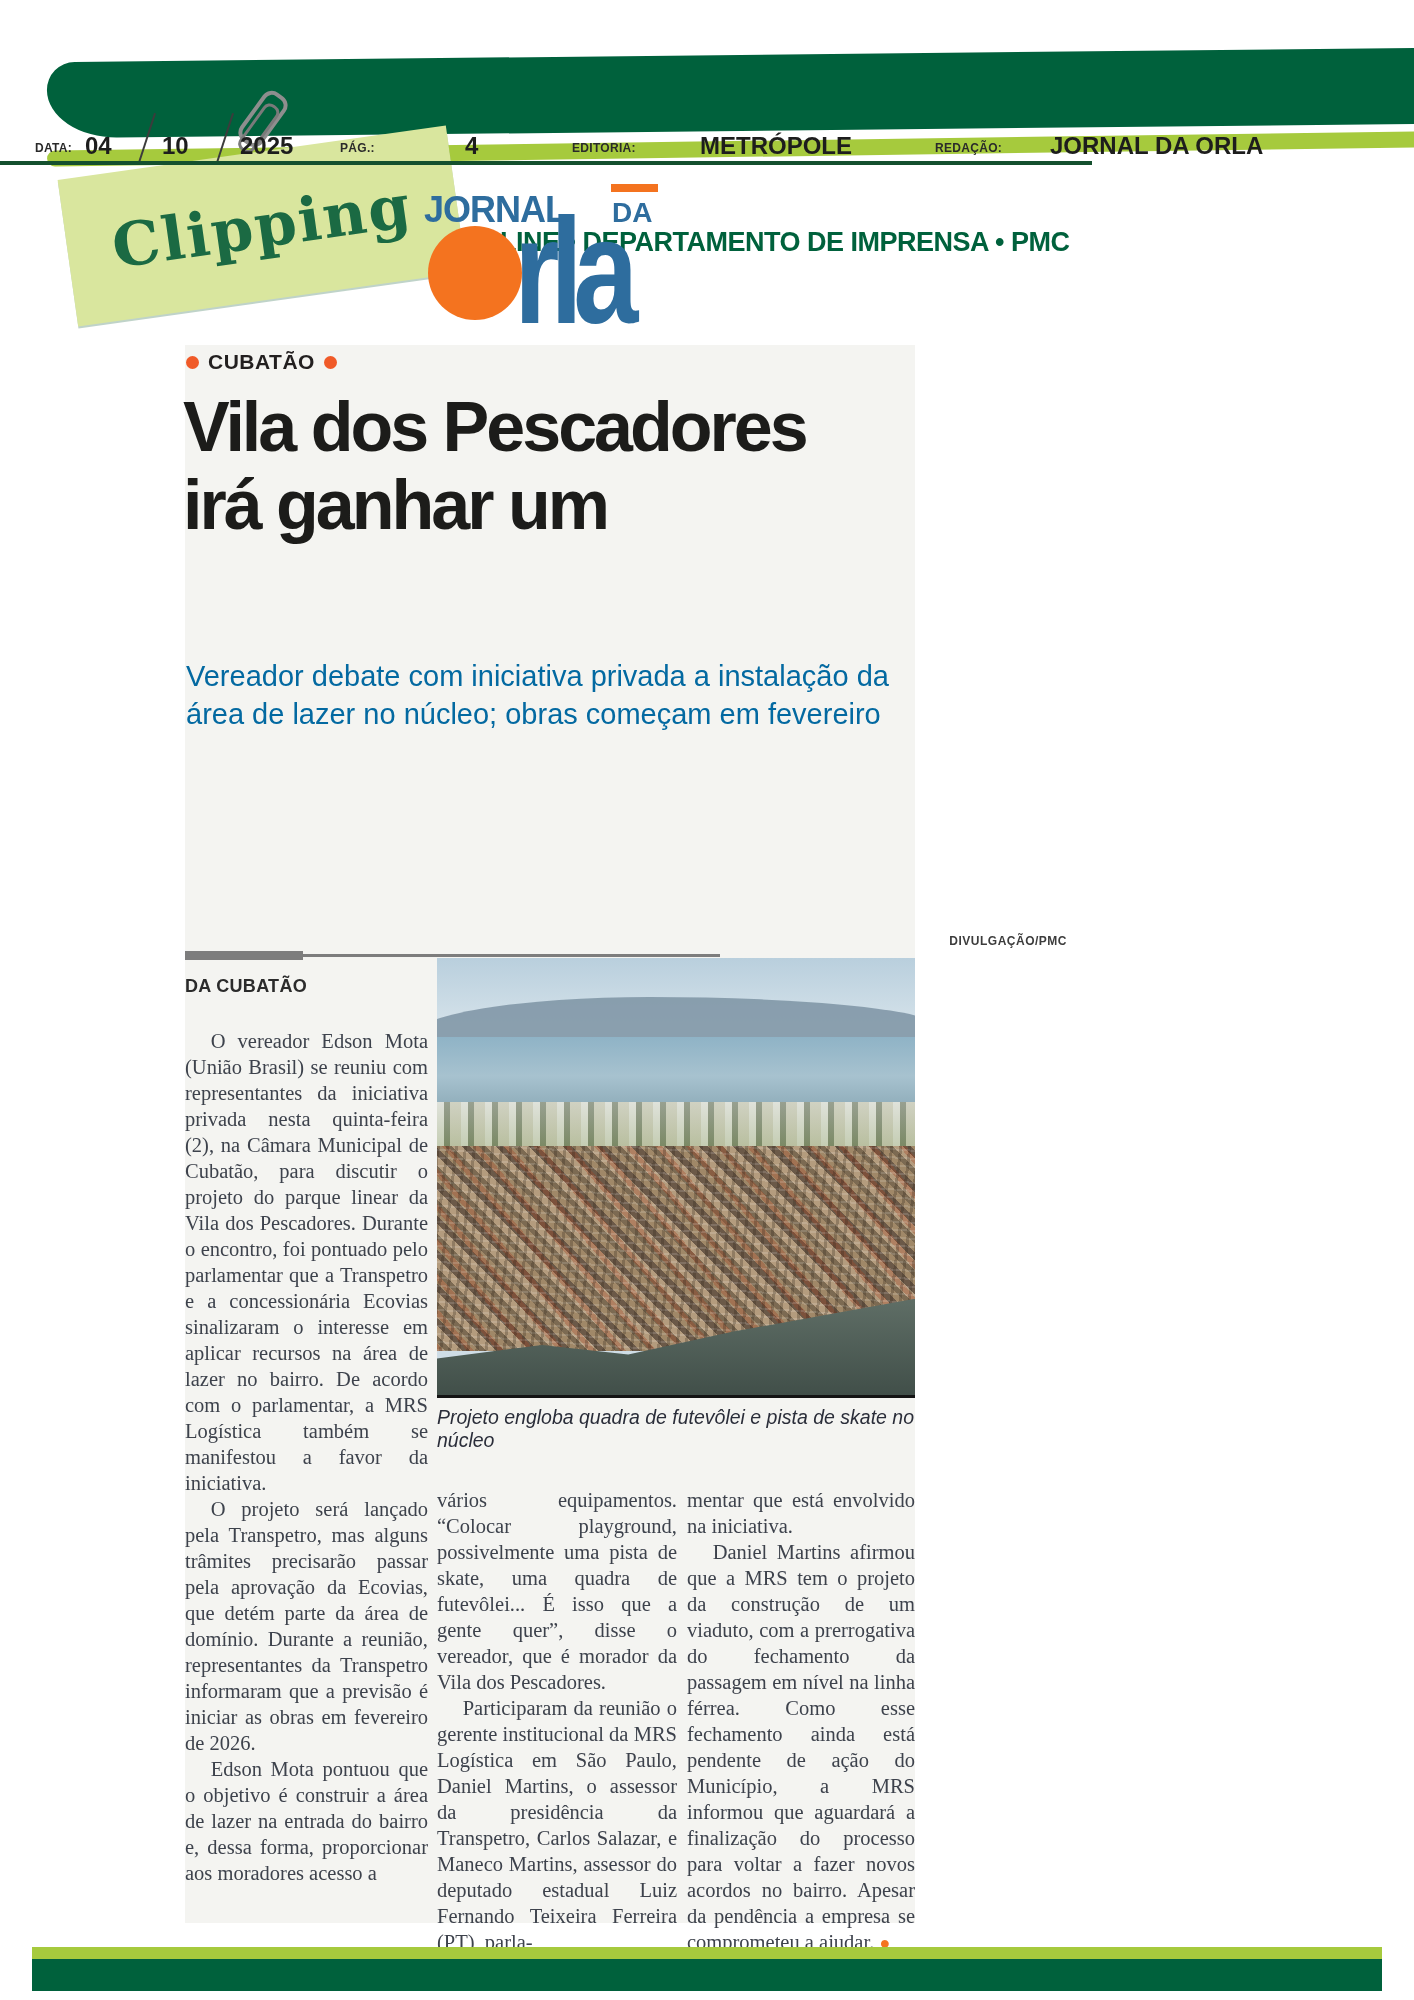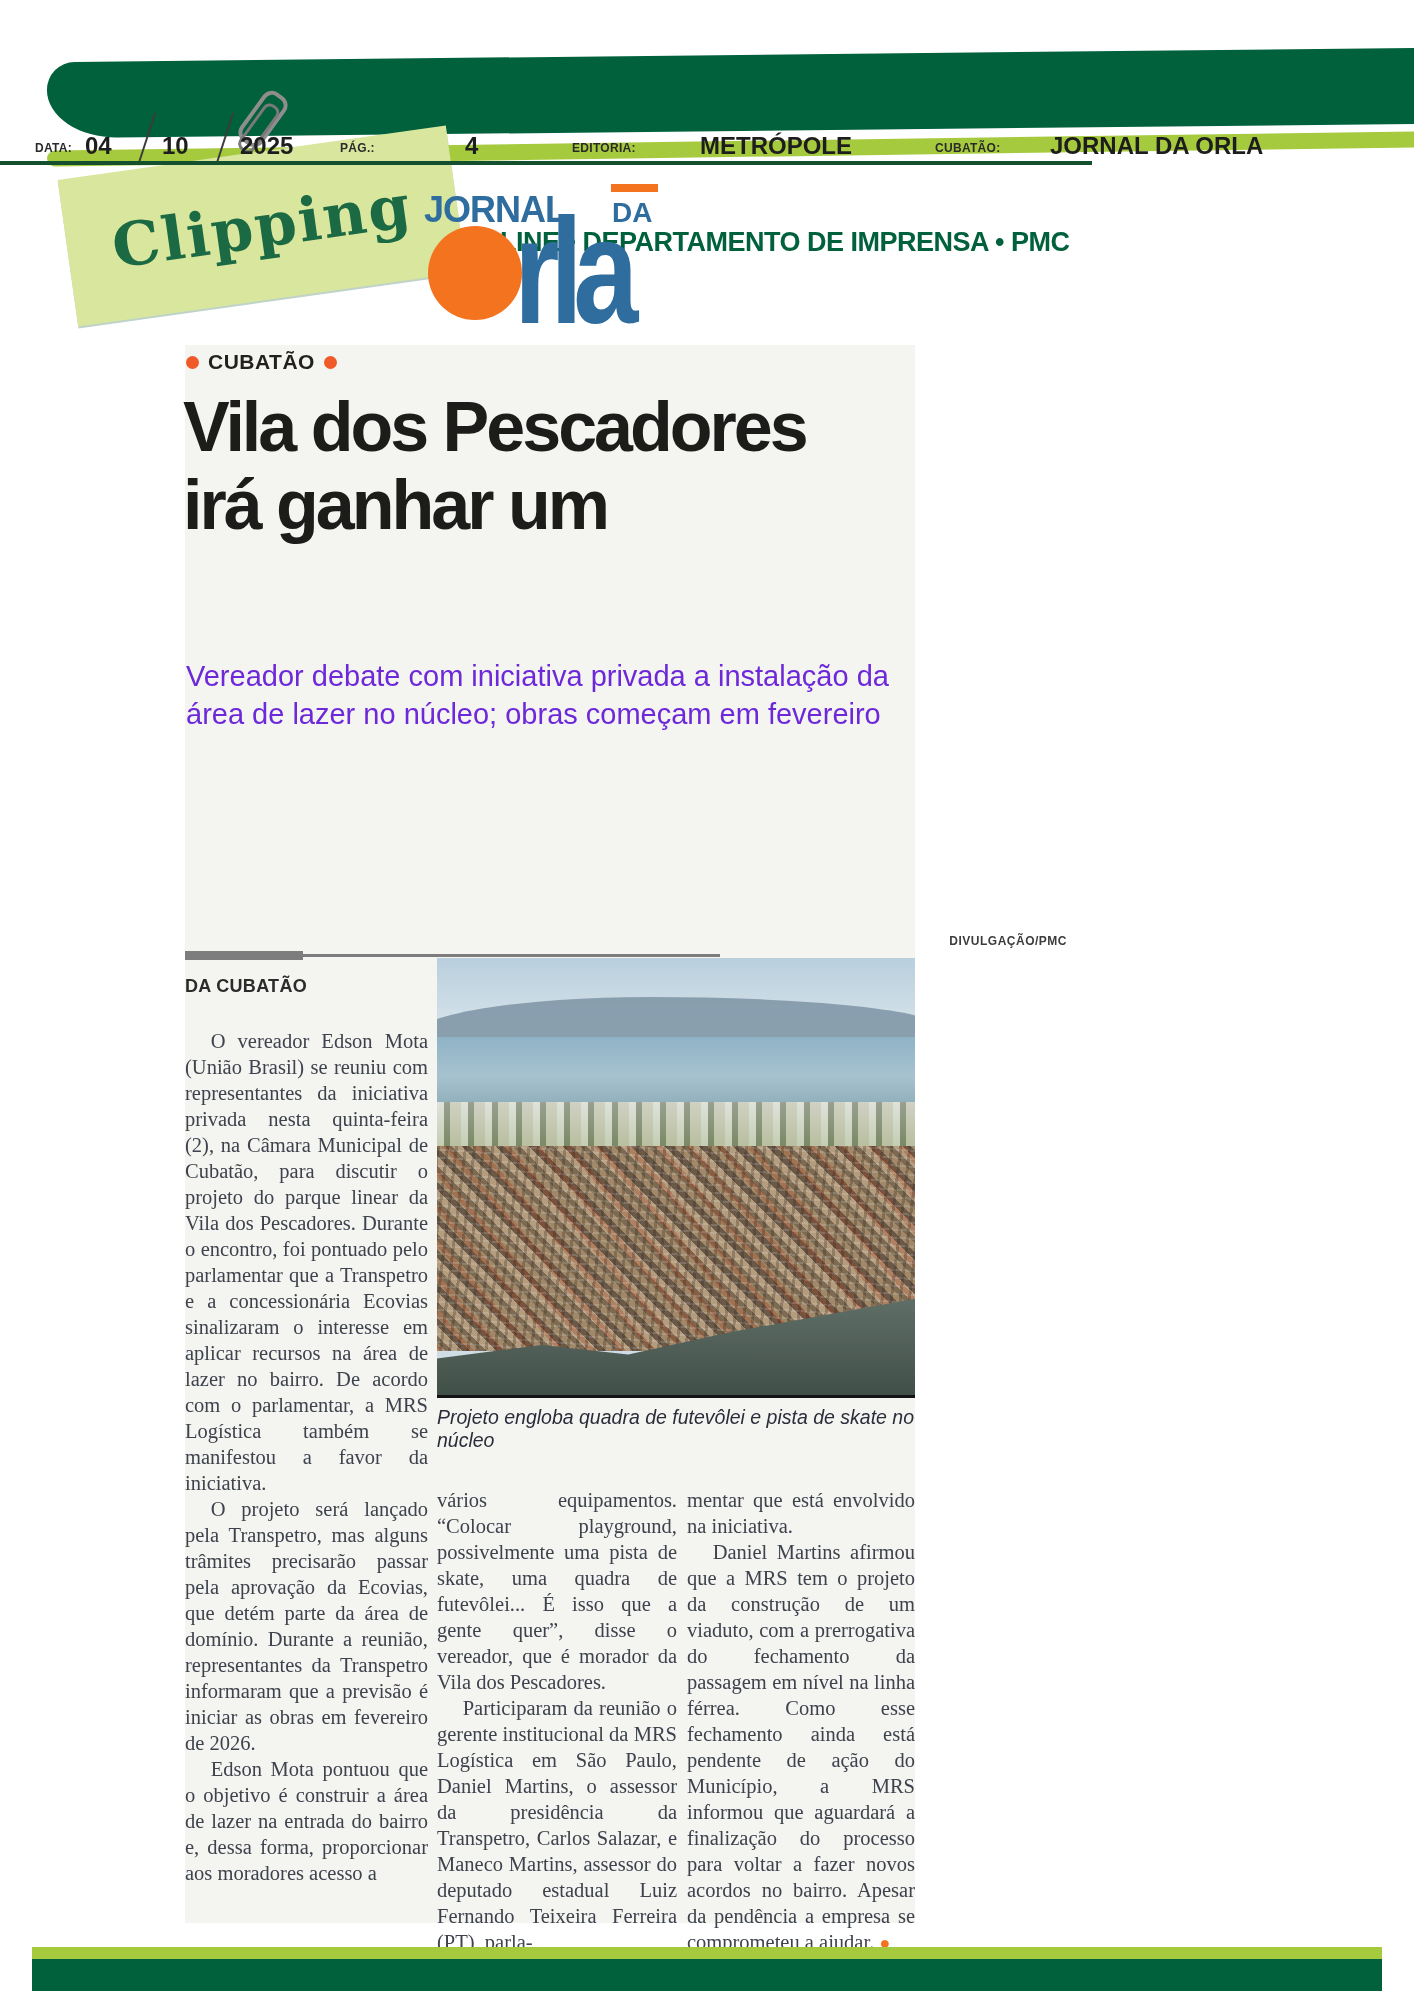--- a/index.html
+++ b/index.html
@@ -51,21 +51,21 @@
     position:absolute;left:514px;top:196px;font-size:150px;font-weight:bold;line-height:1;
     color:var(--logo-blue);letter-spacing:-12px;transform:scaleX(.78);transform-origin:left top;
   }
   
   .article-panel{position:absolute;left:185px;top:345px;width:730px;height:1578px;background:#f4f4f1;}
   .kicker{position:absolute;left:186px;top:350px;display:flex;align-items:center;}
   .kicker-dot{display:inline-block;width:13px;height:13px;border-radius:50%;background:#f05a28;}
   .kicker-text{font-size:21px;font-weight:bold;color:#221f1f;letter-spacing:.5px;margin:0 9px;}
   .headline{position:absolute;left:183px;top:388px;width:740px;color:#1c1c1a;
     font-weight:bold;font-size:70px;line-height:1.12;letter-spacing:-3px;}
-  .deck{position:absolute;left:186px;top:658px;width:730px;font-size:29px;line-height:1.3;color:#6d28d9;}
+  .deck{position:absolute;left:186px;top:658px;width:730px;font-size:29px;line-height:1.3;color:#0369a1;}
   .photo-credit{position:absolute;left:185px;top:934px;width:882px;text-align:right;
     font-size:12px;font-weight:bold;color:#3c3c3c;letter-spacing:.5px;}
   .byline-rule-thin{position:absolute;left:185px;top:954px;width:535px;height:3px;background:#7d7d7d;}
   .byline-rule-thick{position:absolute;left:185px;top:951px;width:118px;height:9px;background:#7d7d7d;}
   .byline{position:absolute;left:185px;top:976px;font-size:18px;font-weight:bold;color:#2b2b2b;letter-spacing:.3px;}
   
   .photo{position:absolute;left:437px;top:958px;width:478px;height:437px;overflow:hidden;border-bottom:3px solid #141414;background:#cfdde6;}
   .ph-sky{position:absolute;left:0;top:0;width:100%;height:20%;
     background:linear-gradient(#b9cfdd,#dce7ed);}
   .ph-mountains{position:absolute;left:-5%;top:9%;width:110%;height:10%;
@@ -128,21 +128,21 @@
   <span class="meta-label" style="left:35px;top:141px;">DATA:</span>
   <span class="meta-value" style="left:85px;top:132px;">04</span>
   <span class="meta-slash" style="left:146px;top:112px;"></span>
   <span class="meta-value" style="left:162px;top:132px;">10</span>
   <span class="meta-slash" style="left:224px;top:112px;"></span>
   <span class="meta-value" style="left:240px;top:132px;">2025</span>
   <span class="meta-label" style="left:340px;top:141px;">PÁG.:</span>
   <span class="meta-value" style="left:465px;top:132px;">4</span>
   <span class="meta-label" style="left:572px;top:141px;">EDITORIA:</span>
   <span class="meta-value" style="left:700px;top:132px;">METRÓPOLE</span>
-  <span class="meta-label" style="left:935px;top:141px;">CUBATÃO:</span>
+  <span class="meta-label" style="left:935px;top:141px;">REDAÇÃO:</span>
   <span class="meta-value" style="left:1050px;top:132px;">JORNAL DA ORLA</span>
   <div class="meta-rule"></div>
 
   <div>
     <span class="logo-word" style="left:424px;top:192px;font-size:36px;letter-spacing:-1px;">JORNAL</span>
     <div class="logo-bar"></div>
     <span class="logo-word" style="left:612px;top:199px;font-size:28px;">DA</span>
     <div class="logo-circle"></div>
     <span class="logo-rest">rla</span>
   </div>

